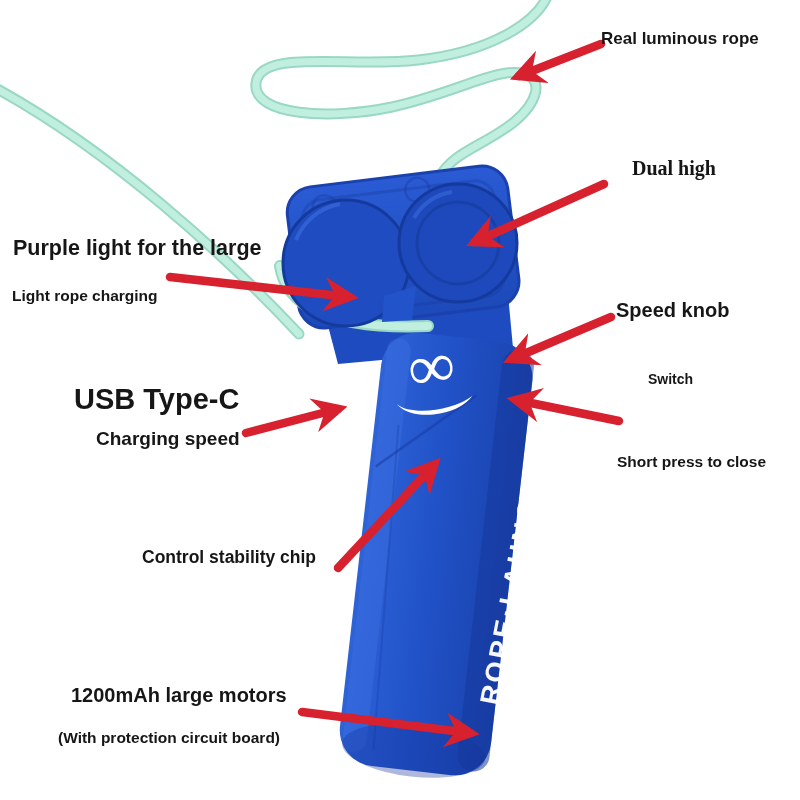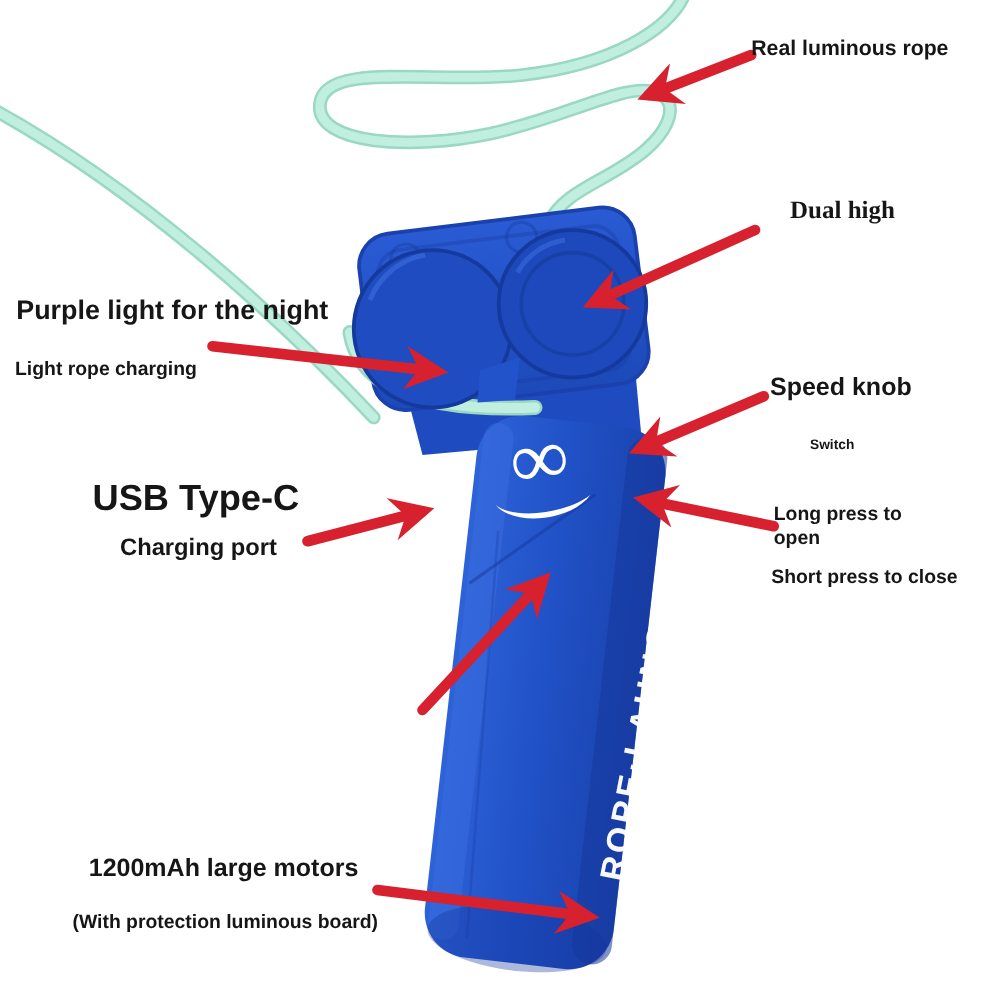--- a/index.html
+++ b/index.html
@@ -8,21 +8,21 @@
     font-family:"Liberation Sans",sans-serif;color:#161616;
   }
   .stage svg.art{position:absolute;left:0;top:0;}
   .lbl{position:absolute;font-weight:bold;color:#161616;white-space:nowrap;}
   .lbl .ln{display:block;}
   #lbl-rope{left:601px;top:29px;font-size:17px;}
   #lbl-motors{left:632px;top:157px;font-size:20px;line-height:23px;font-family:Liberation Serif, serif;}
   #lbl-purple-title{left:13px;top:236px;font-size:21.5px;}
   #lbl-purple-sub{left:12px;top:287px;font-size:15.5px;text-align:center;}
   #lbl-speed{left:616px;top:299px;font-size:20px;}
-  #lbl-switch{left:648px;top:350px;font-size:11px;}
+  #lbl-switch{left:648px;top:371px;font-size:14px;}
   #lbl-longpress{left:619px;top:402px;font-size:15.5px;line-height:19px;}
   #lbl-shortpress{left:617px;top:453px;font-size:15.5px;}
   #lbl-usb-title{left:74px;top:383px;font-size:29px;}
   #lbl-usb-sub{left:96px;top:428px;font-size:19px;}
   #lbl-chip{left:142px;top:547px;font-size:17.5px;}
   #lbl-batt-title{left:71px;top:684px;font-size:20px;}
   #lbl-batt-sub{left:58px;top:729px;font-size:15.5px;}
 </style>
 </head>
 <body>
@@ -110,32 +110,29 @@
       <path d="M 302,712 L 470,733" marker-end="url(#ah)"></path>
     </g>
   </svg>
 
   <div class="lbl" id="lbl-rope">Real luminous rope</div>
 
   <div class="lbl" id="lbl-motors">
     <span class="ln">Dual high</span>
   </div>
 
-  <div class="lbl" id="lbl-purple-title">Purple light for the night</div>
+  <div class="lbl" id="lbl-purple-title">Purple light for the large</div>
   <div class="lbl" id="lbl-purple-sub">Light rope charging</div>
 
   <div class="lbl" id="lbl-speed">Speed knob</div>
 
   <div class="lbl" id="lbl-switch">Switch</div>
-  <div class="lbl" id="lbl-longpress">
-    <span class="ln">Long press to</span>
-    <span class="ln">open</span>
-  </div>
   <div class="lbl" id="lbl-usb-title">USB Type-C</div>
 
   <div class="lbl" id="lbl-shortpress">Short press to close</div>
-  <div class="lbl" id="lbl-usb-sub">Charging port</div>
+  <div class="lbl" id="lbl-usb-sub">Charging speed</div>
 
+  <div class="lbl" id="lbl-chip">Control stability chip</div>
 
   <div class="lbl" id="lbl-batt-title">1200mAh large motors</div>
-  <div class="lbl" id="lbl-batt-sub">(With protection luminous board)</div>
+  <div class="lbl" id="lbl-batt-sub">(With protection circuit board)</div>
 
 </div>
 
 </body></html>

